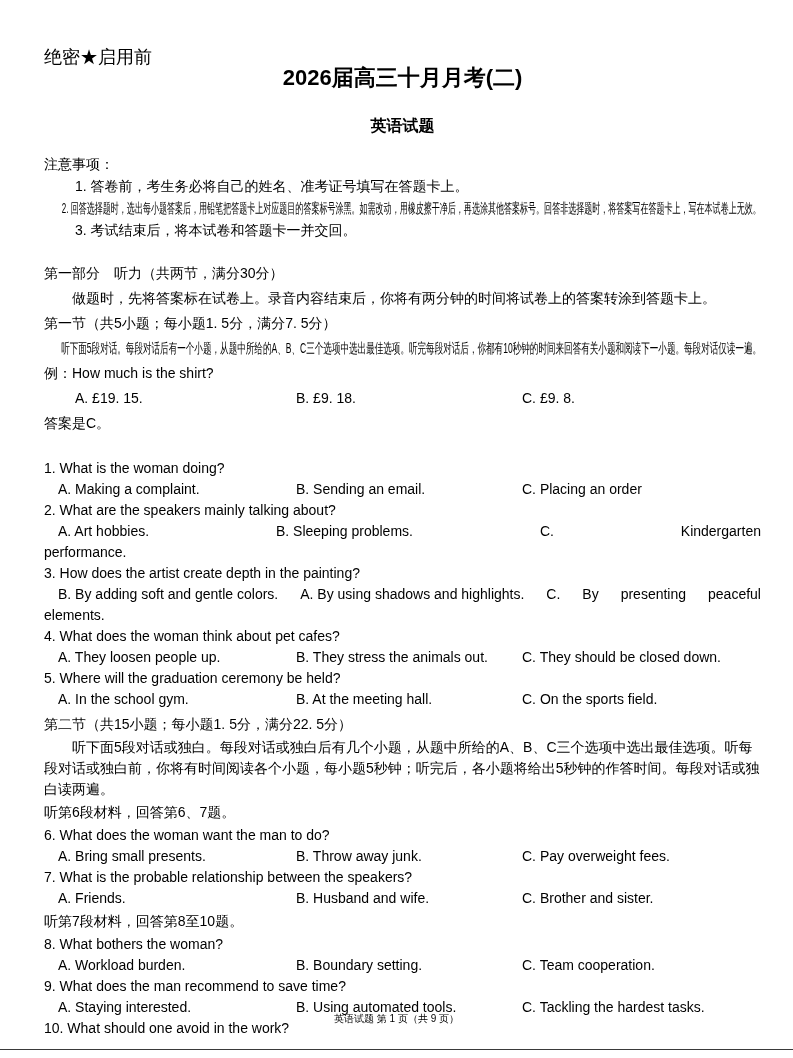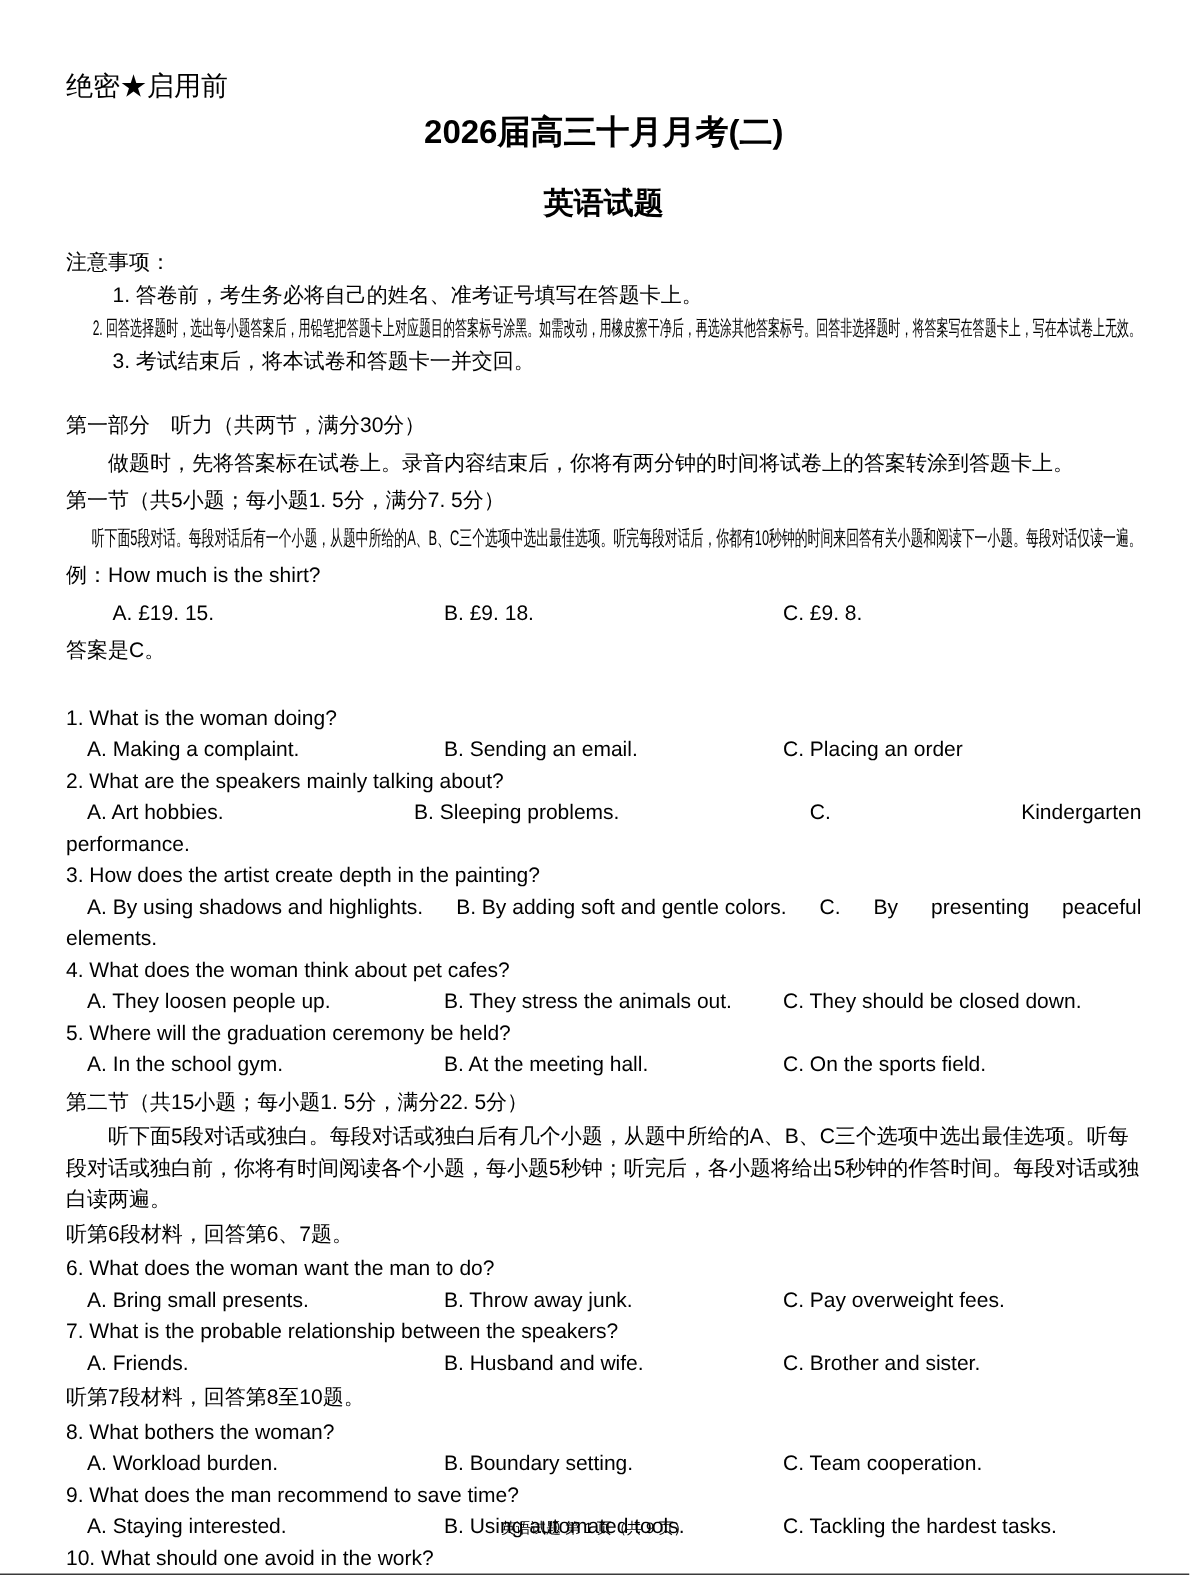--- a/index.html
+++ b/index.html
@@ -8,22 +8,22 @@
     background: #ffffff; color: #000000;
     font-family: "Liberation Sans", sans-serif;
     font-size: 14px;
     position: relative;
     overflow: hidden;
   }
   .page { padding: 0 32px 0 44px; box-sizing: border-box; }
 
   .secrecy { padding-top: 50px; font-size: 18px; line-height: 15px; }
 
-  .title   { text-align: center; font-weight: 700; font-size: 22px; margin-top: 10px; line-height: 26px; }
-  .subtitle{ text-align: center; font-weight: 700; font-size: 20px; margin-top: 23px; line-height: 24px; }
+  .title   { text-align: center; font-weight: 700; font-size: 22px; line-height: 26px; }
+  .subtitle{ text-align: center; font-weight: 700; font-size: 16px; margin-top: 23px; line-height: 24px; }
 
   .ln      { line-height: 22px; }
   .lh25    { line-height: 25px; }
   .lh21    { line-height: 21px; }
 
   .notice      { margin-top: 15px; }
   .notice-item { padding-left: 31px; }
 
   .part-heading { font-weight: 400; margin-top: 20px; }
   .indent  { text-indent: 2em; }
@@ -92,22 +92,22 @@
   <div class="optrow spread lh21">
     <span>A. Art hobbies.</span>
     <span>B. Sleeping problems.</span>
     <span>C.</span>
     <span>Kindergarten</span>
   </div>
   <div class="lh21 wrapline">performance.</div>
 
   <div class="lh21">3. How does the artist create depth in the painting?</div>
   <div class="optrow spread lh21">
+    <span>B. By adding soft and gentle colors.</span>
     <span>A. By using shadows and highlights.</span>
-    <span>B. By adding soft and gentle colors.</span>
     <span>C.</span>
     <span>By</span>
     <span>presenting</span>
     <span>peaceful</span>
   </div>
   <div class="lh21 wrapline">elements.</div>
 
   <div class="lh21">4. What does the woman think about pet cafes?</div>
   <div class="optrow lh21">
     <span class="oA">A. They loosen people up.</span>

